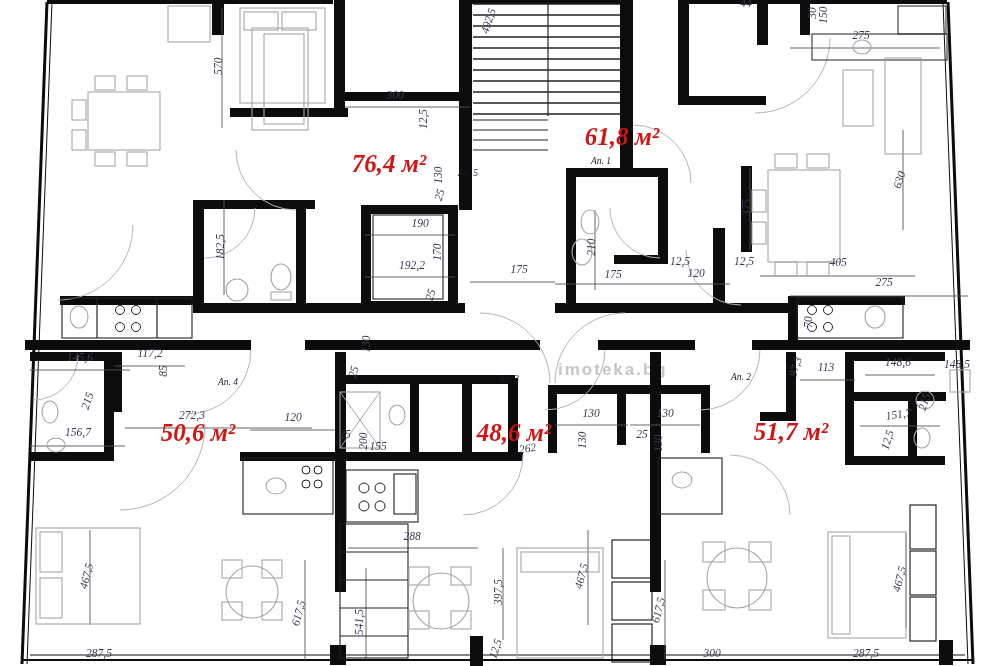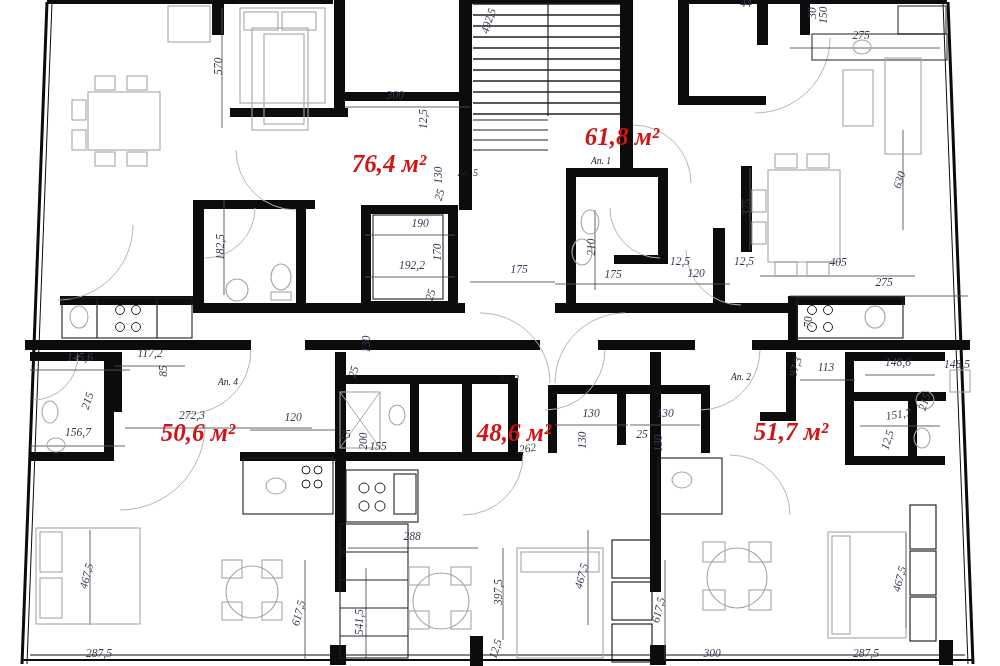--- a/index.html
+++ b/index.html
@@ -11,20 +11,21 @@
   svg{position:absolute;left:0;top:0;}
   text{user-select:none;}
   .dim{font-style:italic;font-size:11.5px;fill:var(--dim,#3a3a55);}
   .area{font-style:italic;font-weight:bold;font-size:25px;fill:var(--red,#d11414);}
   .apt{font-style:italic;font-size:9.5px;fill:#1c1c2e;}
 </style>
 </head>
 <body>
 
 <div id="stage">
+  <div id="watermark">imoteka.bg</div>
   <svg id="plan" width="1000" height="666" viewBox="0 0 1000 666">
       <path d="M47,2 L22,664" stroke="#0c0c0c" stroke-width="3" fill="none"></path>
       <path d="M52,2 L27,664" stroke="#0c0c0c" stroke-width="1" fill="none"></path>
       <path d="M948,2 L973,664" stroke="#0c0c0c" stroke-width="3" fill="none"></path>
       <path d="M943,2 L968,664" stroke="#0c0c0c" stroke-width="1" fill="none"></path>
       <path d="M22,660 L973,660" stroke="#0c0c0c" stroke-width="2" fill="none"></path>
       <path d="M30,655 L965,655" stroke="#0c0c0c" stroke-width="1" fill="none"></path>
       <path d="M47,2 L333,2" stroke="#0c0c0c" stroke-width="4" fill="none"></path>
       <path d="M459,2 L633,2" stroke="#0c0c0c" stroke-width="4" fill="none"></path>
       <path d="M678,2 L947,2" stroke="#0c0c0c" stroke-width="4" fill="none"></path>

